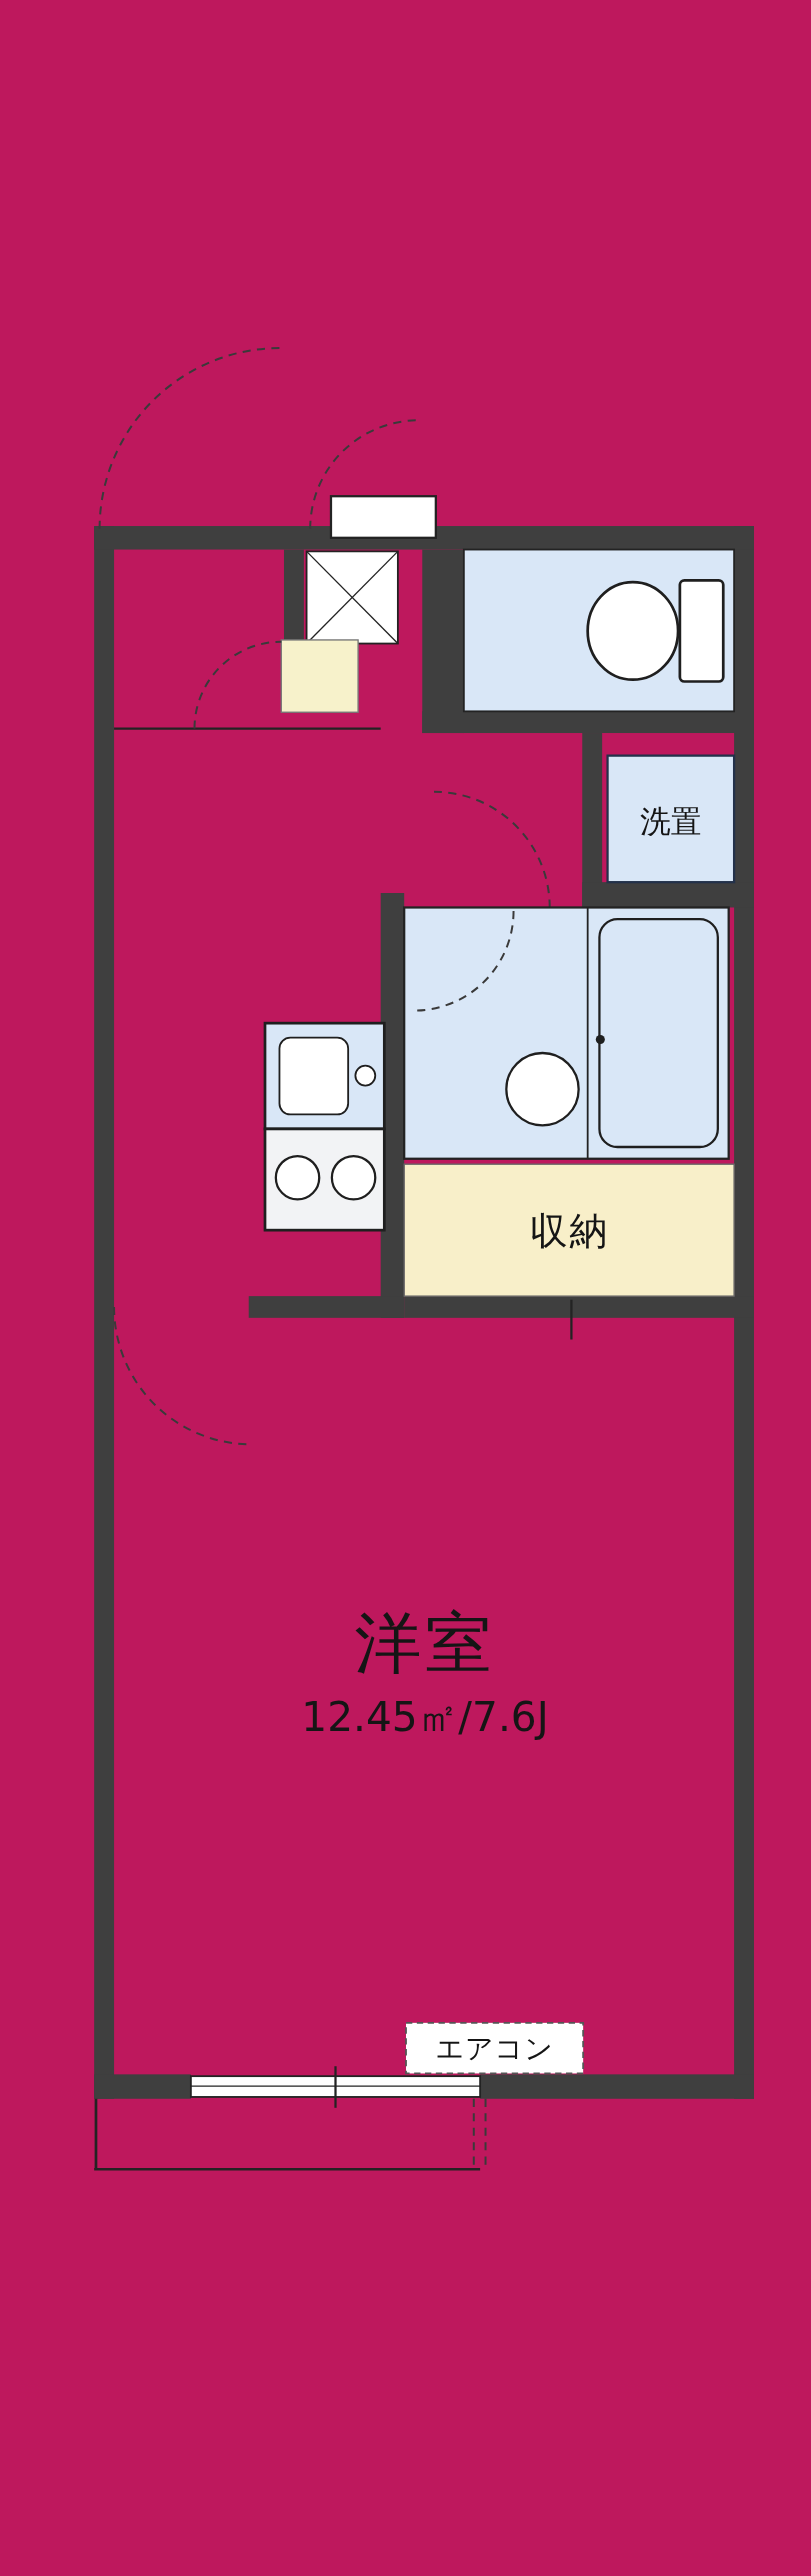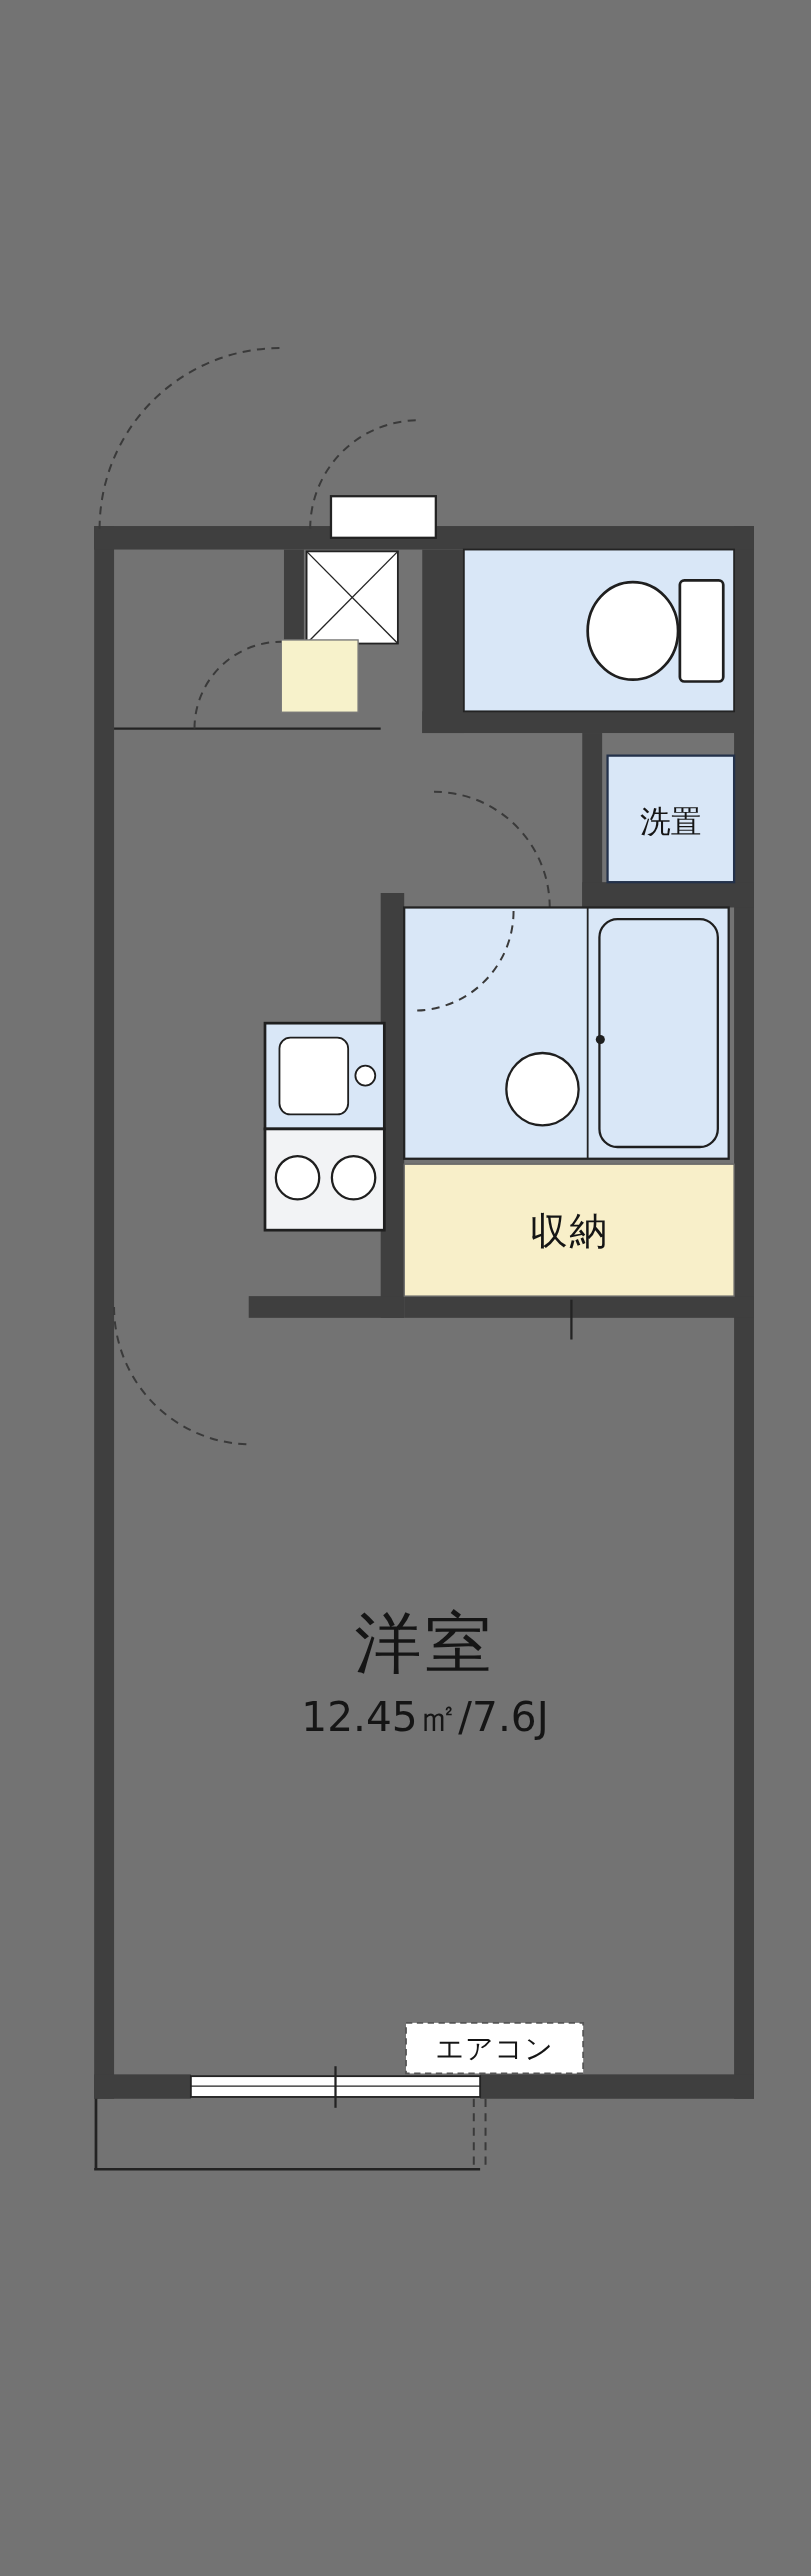--- a/index.html
+++ b/index.html
@@ -1,16 +1,16 @@
 <!DOCTYPE html>
 <html style="font-size:14.5px"><head>
 <meta charset="utf-8">
 <style>
   html,body{margin:0;padding:0;background:#ffffff;}
-  .page{position:relative;width:812px;height:2576px;background:#737373;overflow:hidden;}
+  .page{position:relative;width:812px;height:2576px;background:#be185d;overflow:hidden;}
   svg{position:absolute;left:0;top:0;}
   text{font-family:"DejaVu Sans","Liberation Sans",sans-serif;fill:#151515;}
   .room-label{font-size:74px;letter-spacing:4px;}
   .size-label{font-size:45px;}
   .closet-label{font-size:42px;letter-spacing:2px;}
   .washer-label{font-size:34px;}
   .aircon-label{font-size:31px;letter-spacing:1px;}
   .dash{fill:none;stroke:#3a3a3a;stroke-width:2.2;stroke-dasharray:9 7;}
   .thin{stroke:#232323;fill:none;}
 </style>

